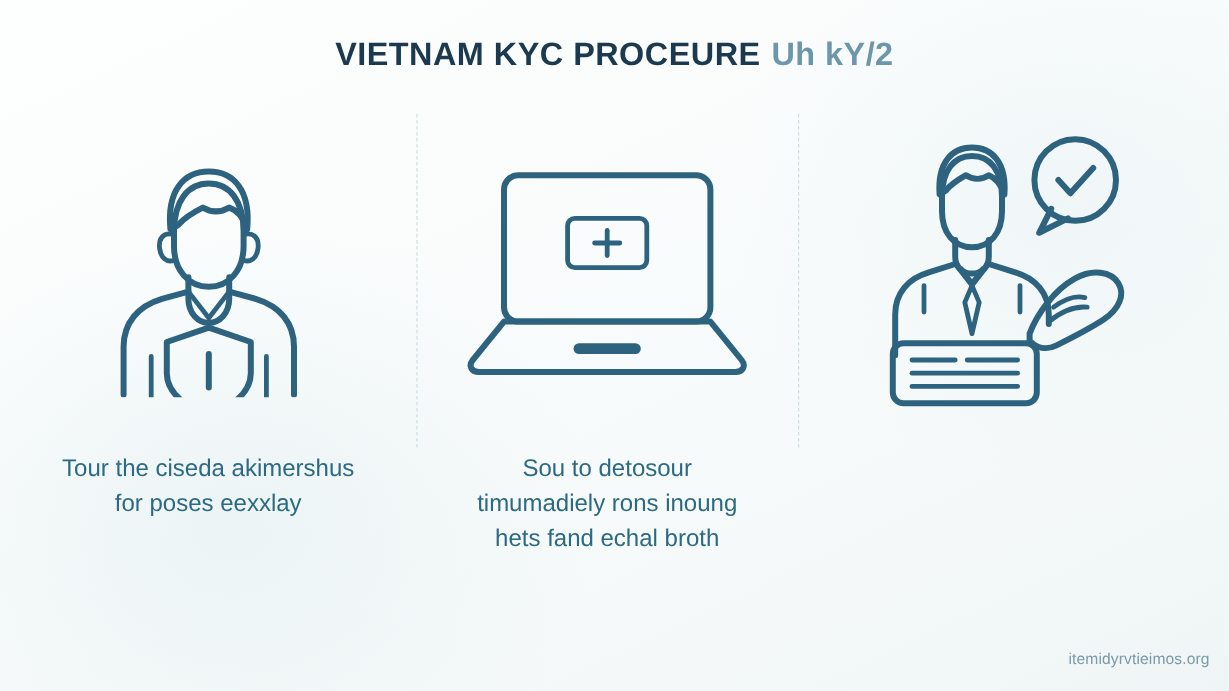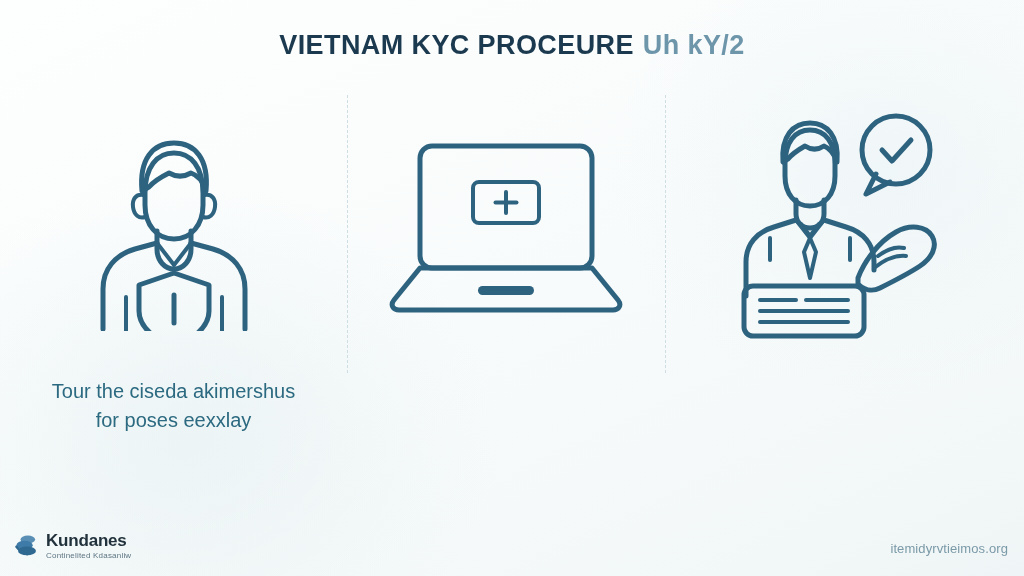--- a/index.html
+++ b/index.html
@@ -231,20 +231,21 @@
 
           <path class="st" d="M34 134 L8 166 C4 171 7 176 13 176 L227 176 C233 176 236 171 232 166 L206 134 Z"></path>
 
           <rect class="st-fill" x="92" y="152" width="56" height="9" rx="4.5"></rect>
 
           <rect class="st-thin" x="87" y="48" width="66" height="41" rx="6"></rect>
           <line class="st-thin" x1="120" y1="58" x2="120" y2="79"></line>
           <line class="st-thin" x1="109.5" y1="68.5" x2="130.5" y2="68.5"></line>
         </svg>
       </div>
+      <div class="caption">Sou to detosour timumadiely rons inoung hets fand echal broth</div>
     </div>
 
     <div class="col col-3">
       <div class="icon-box">
         <svg width="214" height="230" viewBox="0 0 214 230" aria-hidden="true">
 
           <circle class="st" cx="158" cy="40" r="34"></circle>
           <path class="st" d="M138 64 L128 84 L152 72"></path>
           <path class="st" d="M144 40 L154 51 L173 30"></path>
 
@@ -272,28 +273,16 @@
           <line class="st-thin" x1="22" y1="190" x2="58" y2="190"></line>
           <line class="st-thin" x1="68" y1="190" x2="110" y2="190"></line>
           <line class="st-thin" x1="22" y1="201" x2="110" y2="201"></line>
           <line class="st-thin" x1="22" y1="212" x2="110" y2="212"></line>
         </svg>
       </div>
     </div>
 
   </div>
 
-  <div class="footer-logo">
-    <svg class="logo-mark" viewBox="0 0 32 32" aria-hidden="true">
-      <ellipse cx="17" cy="8" rx="9" ry="5" fill="#5a8fb5"></ellipse>
-      <ellipse cx="13" cy="15" rx="10" ry="5.5" fill="#3f7ba8"></ellipse>
-      <ellipse cx="16" cy="22" rx="11" ry="5.5" fill="#2f6890"></ellipse>
-      <path d="M3 17 C6 21 10 24 16 26" stroke="#2f6890" stroke-width="3" fill="none" stroke-linecap="round"></path>
-    </svg>
-    <div class="logo-text-block">
-      <div class="logo-name">Kundanes</div>
-      <div class="logo-tag">Continelited Kdasanliw</div>
-    </div>
-  </div>
 
   <div class="footer-url">itemidyrvtieimos.org</div>
 
 </div>
 
 </body></html>

